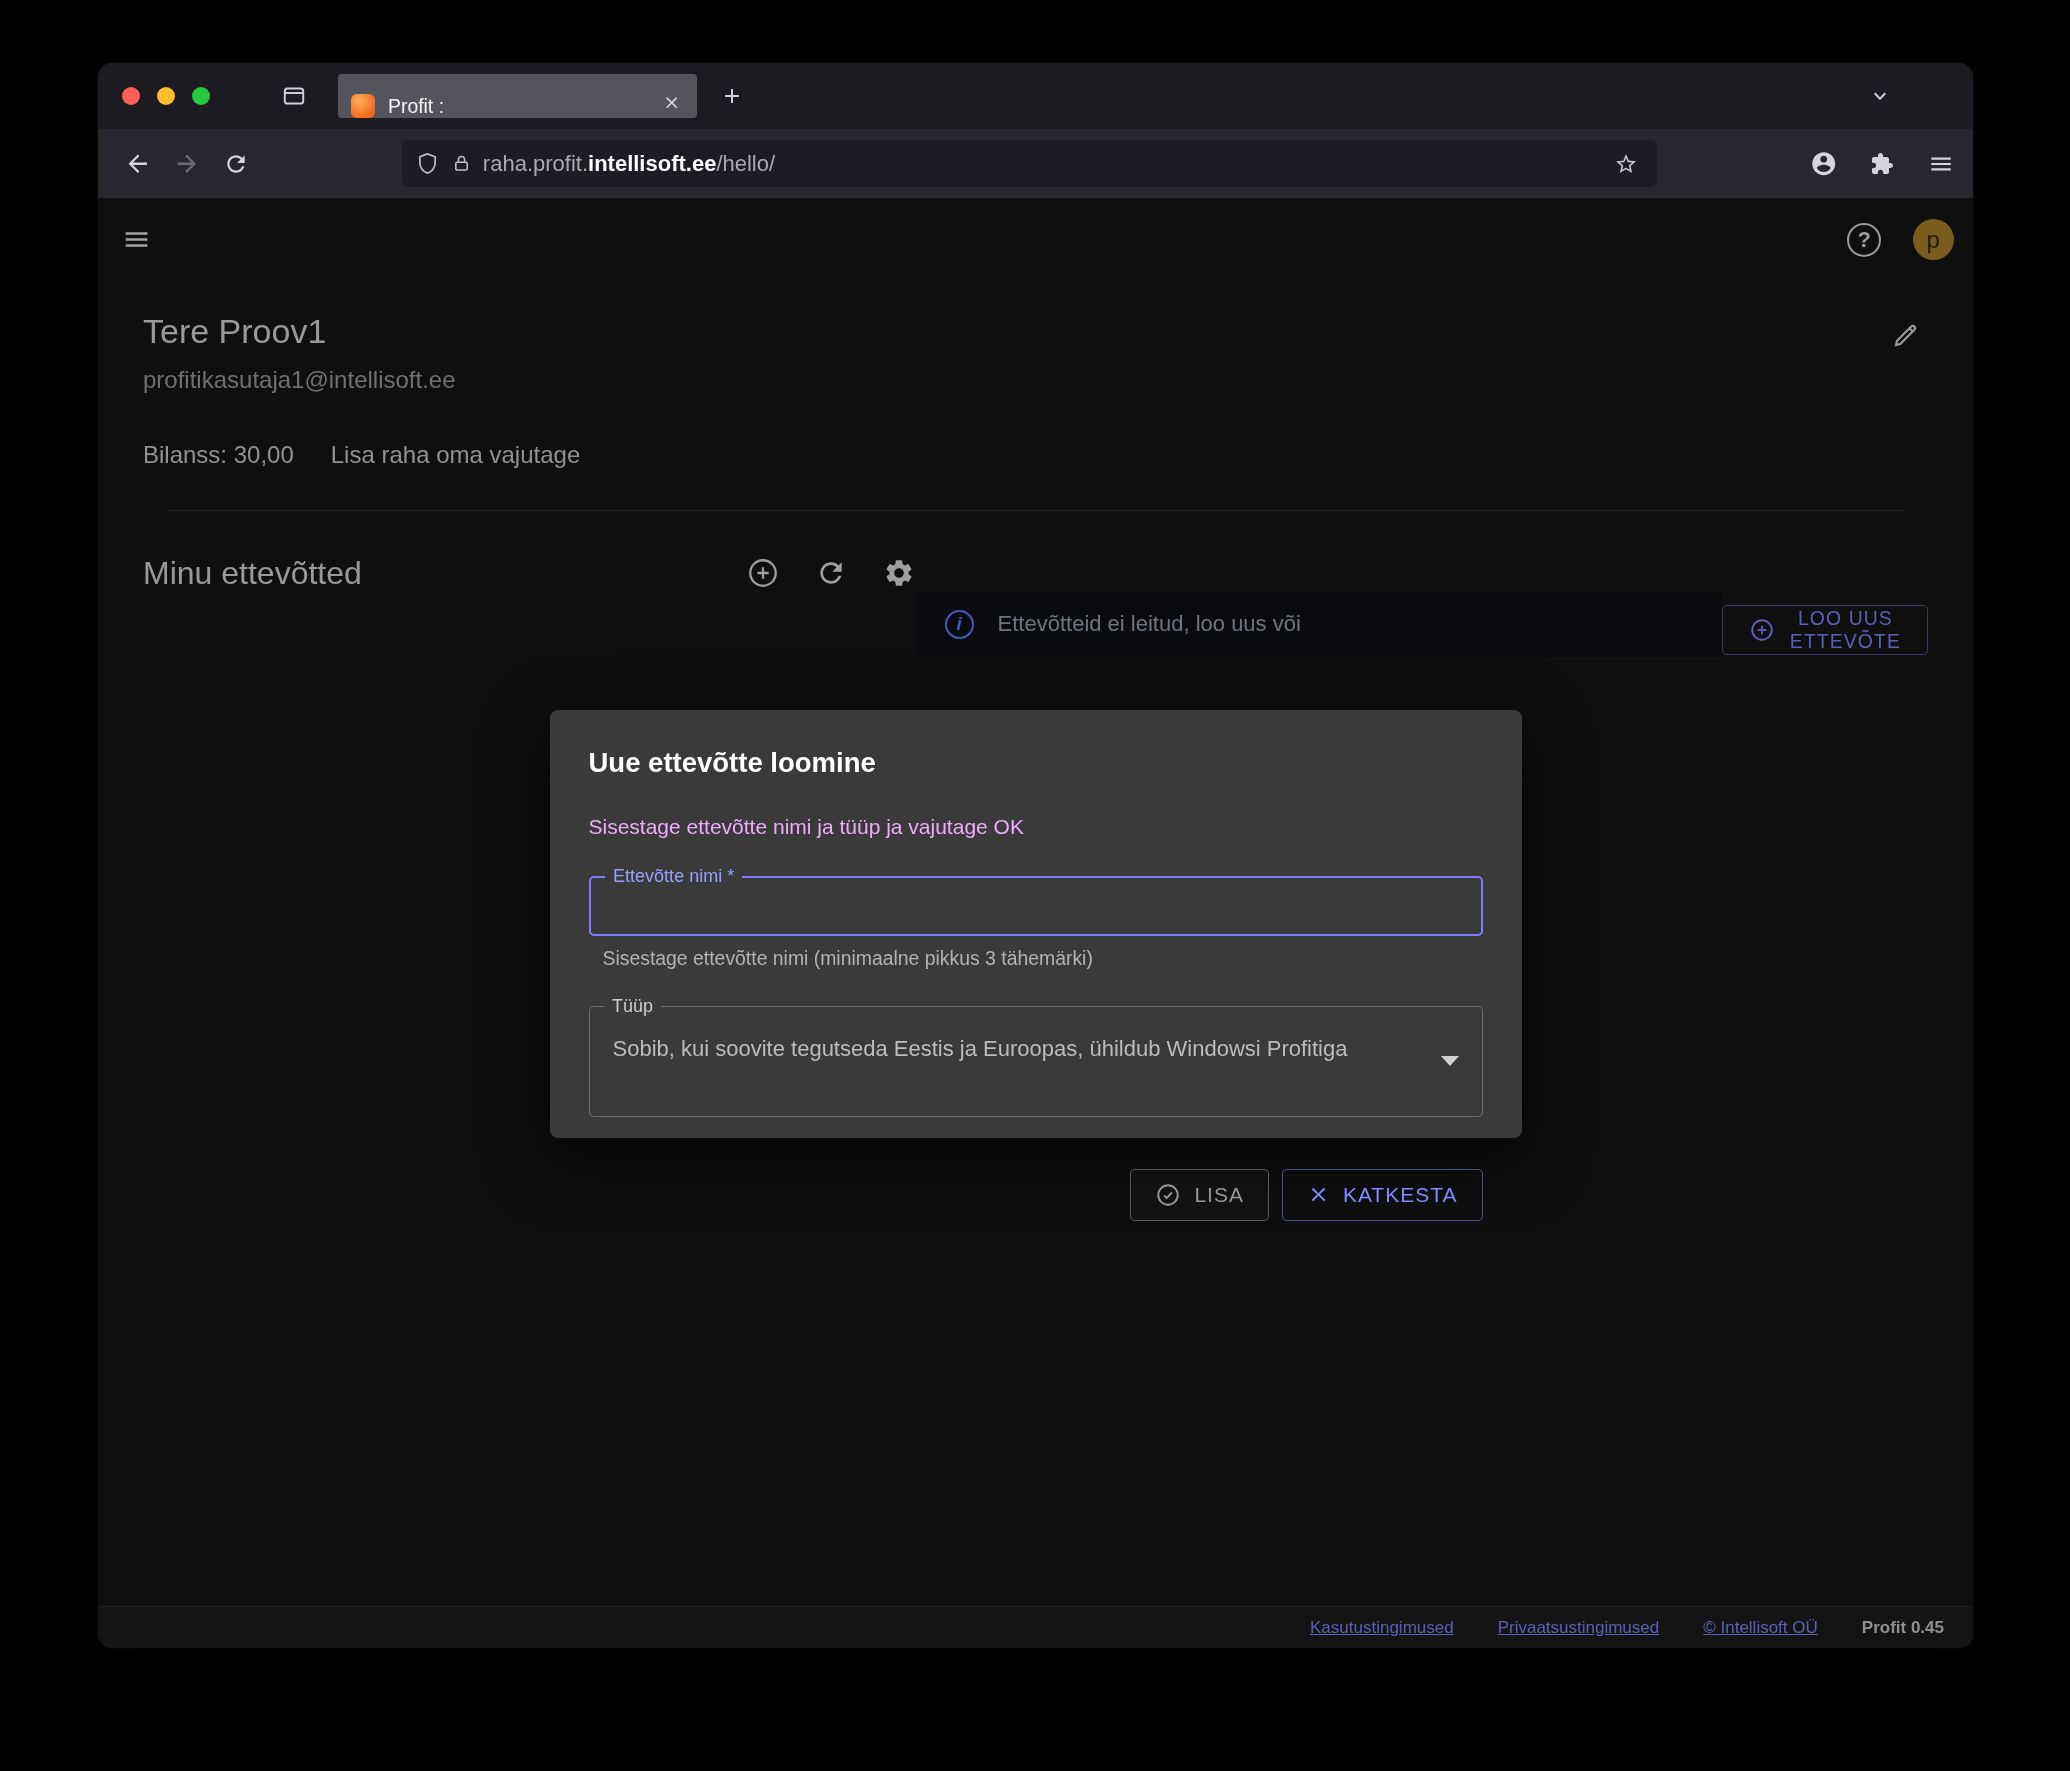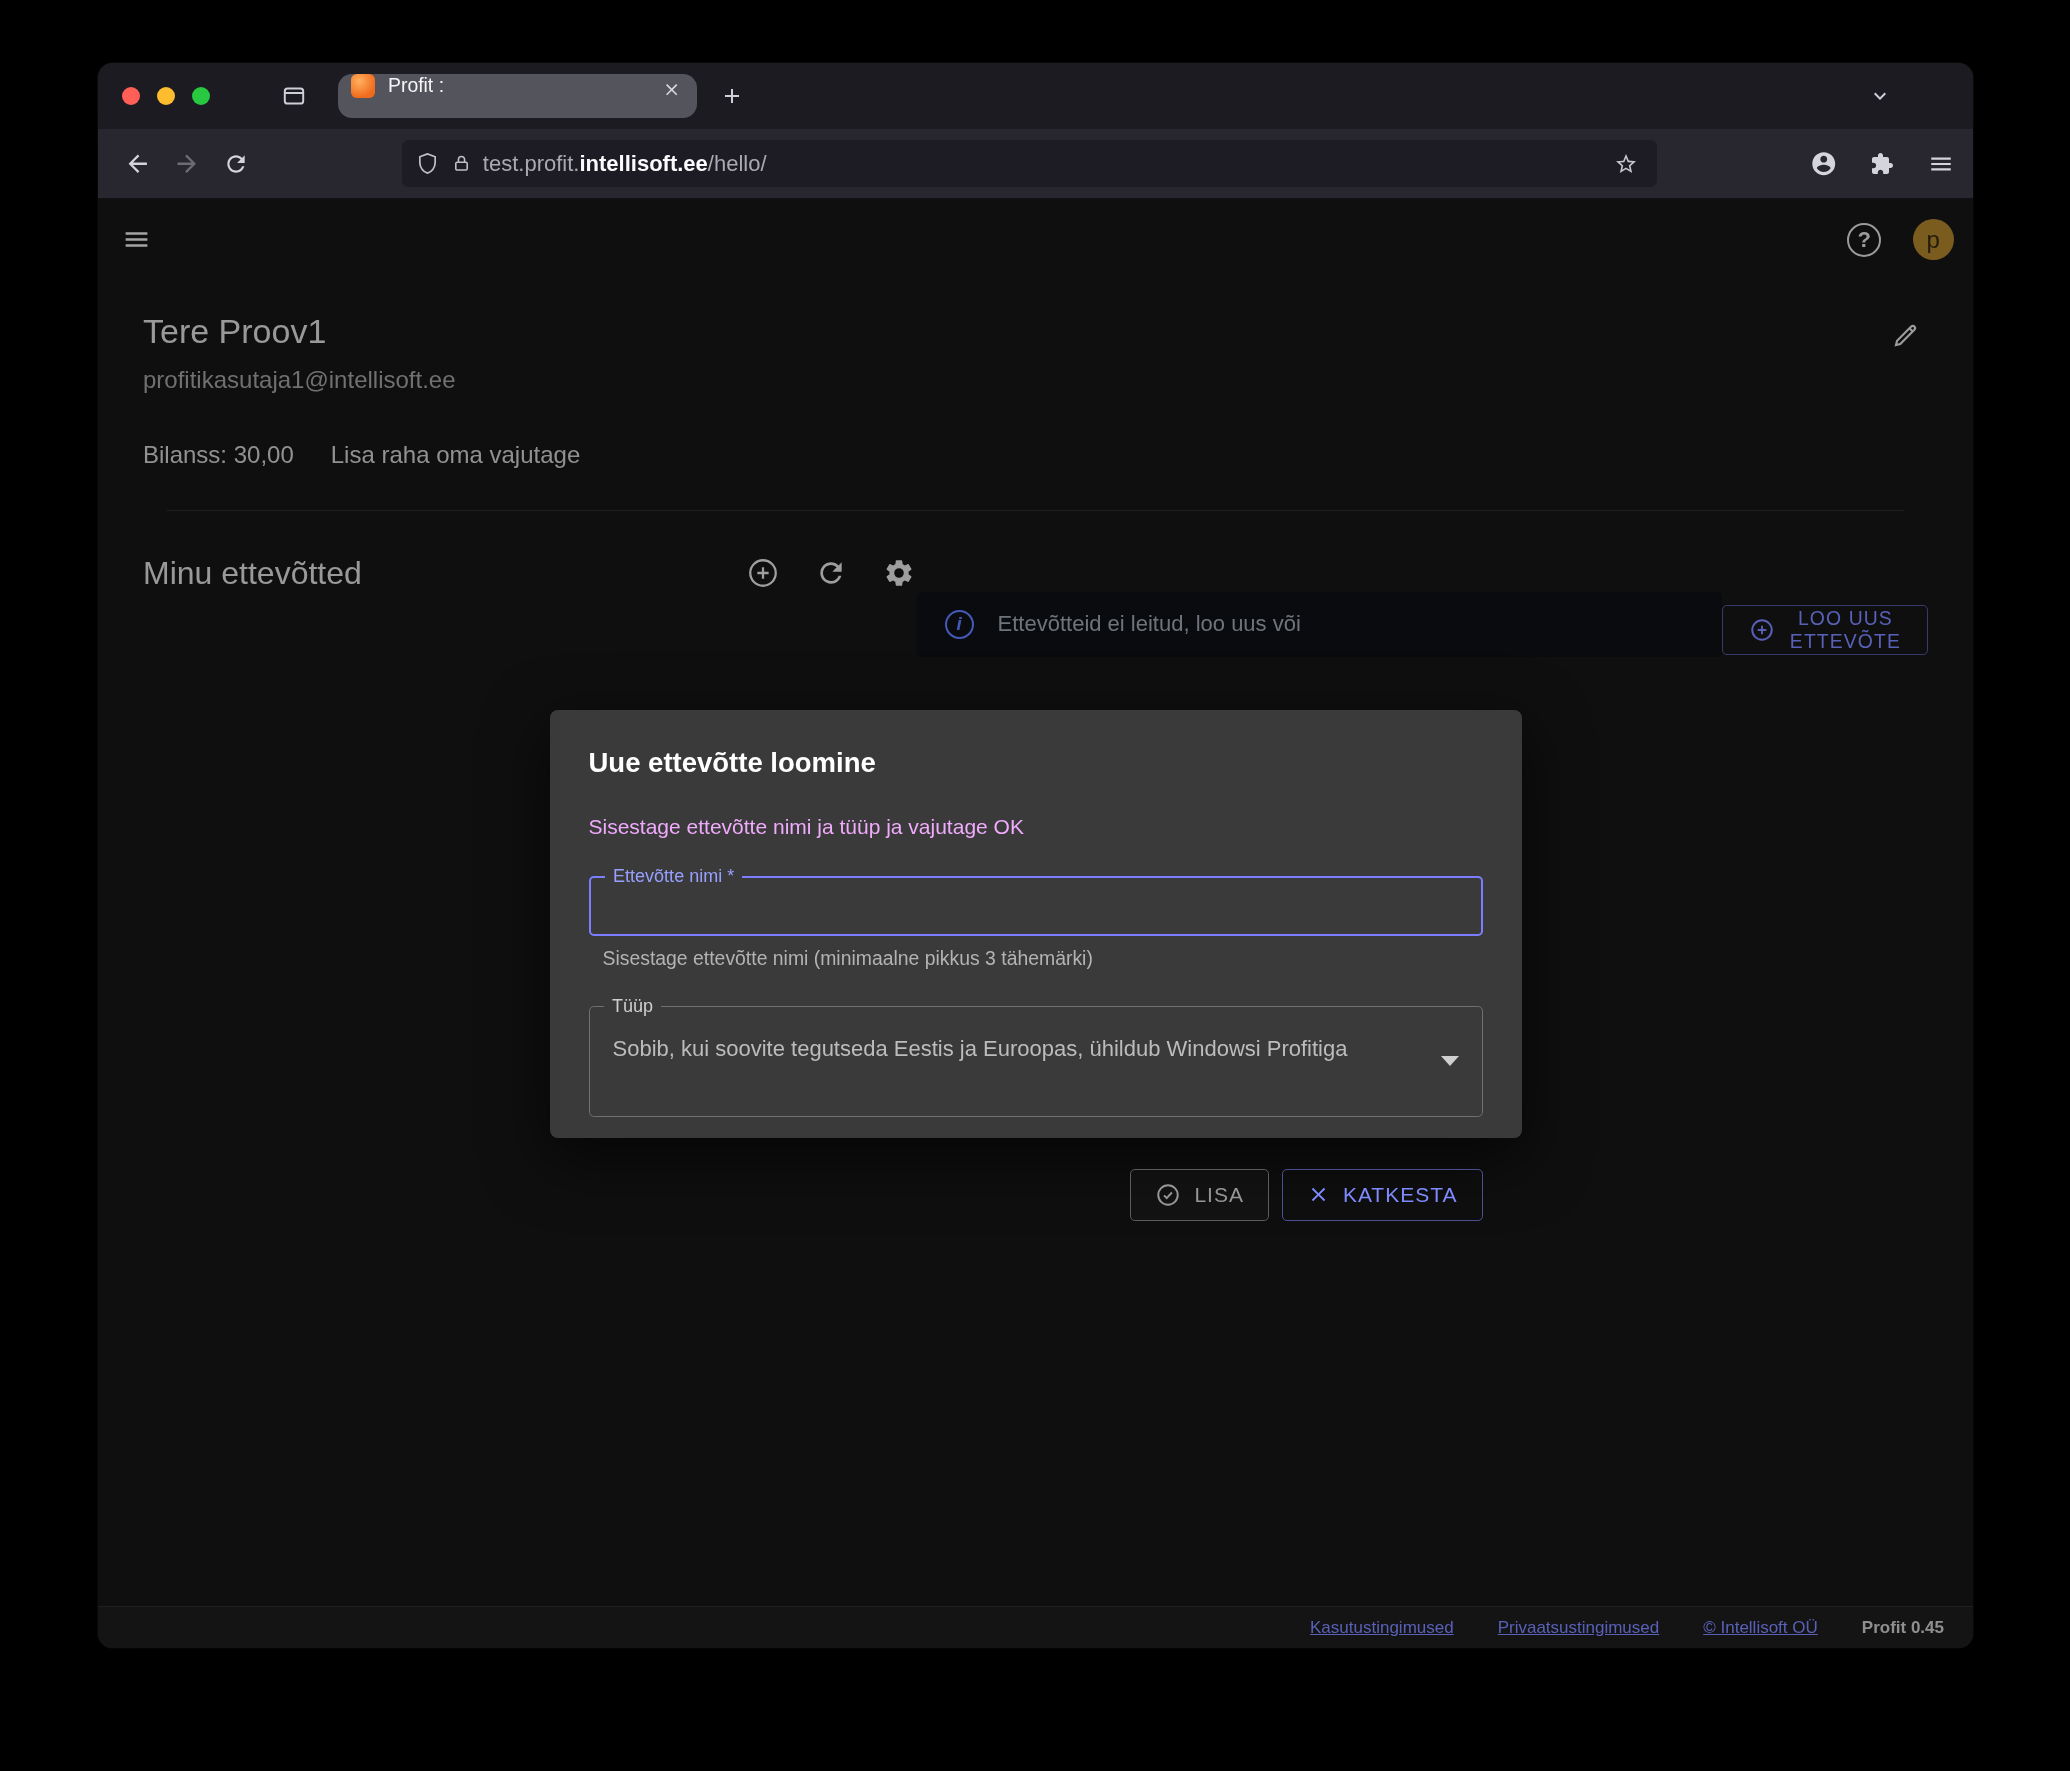--- a/index.html
+++ b/index.html
@@ -14,22 +14,22 @@
             border-radius: 14.6px; overflow: hidden; background: #151515;
             box-shadow: 0 32px 97px rgba(0,0,0,.8), 0 0 0 0.8px rgba(255,255,255,.06);
             display: flex; flex-direction: column; }
 
   
   .tabbar { flex: 0 0 66px; background: #1c1b22; display: flex; align-items: center; }
   .traffic { display: flex; gap: 17px; padding: 0 0 0 24px; }
   .light { width: 18px; height: 18px; border-radius: 50%; }
   .light.red { background: #ff5f57; } .light.yellow { background: #febc2e; } .light.green { background: #28c840; }
   .fview-btn { width: 44px; height: 44px; margin-left: 62px; color: #cfcfd8; border-radius: 6.5px; }
-  .tab { height: 44px; width: 359px; background: #54545c; border-radius: 14px; display: flex;
-         align-items: flex-start; padding: 0 9.7px 0 13px; margin-left: 22px; }
+  .tab { height: 44px; width: 359px; background: #54545c; border-radius: 4px; display: flex;
+         align-items: flex-end; padding: 0 9.7px 0 13px; margin-left: 22px; }
   .favicon { width: 24px; height: 24px; border-radius: 5.7px; flex: 0 0 24px;
              background: radial-gradient(circle at 35% 30%, #ffb15e, #f06a1d 72%); }
   .tab-title { font-size: 19.4px; margin-left: 13px; color: #f6f6f8; flex: 1; text-align: left;
                white-space: nowrap; overflow: hidden; }
   .tab-close { width: 31px; height: 31px; border-radius: 4.9px; color: #d8d8de; }
   .newtab-btn { width: 44px; height: 44px; margin-left: 13px; color: #cfcfd8; border-radius: 6.5px; }
   .tab-spacer { flex: 1; }
   .alltabs-btn { width: 44px; height: 44px; margin-right: 71px; color: #cfcfd8; border-radius: 6.5px; }
 
   
@@ -191,21 +191,21 @@
         <svg width="23" height="23" viewBox="0 0 24 24" fill="none" stroke="currentColor" stroke-width="1.8">
           <path d="M12 2 4 5v6c0 5 3.4 9.7 8 11 4.6-1.3 8-6 8-11V5z"></path>
         </svg>
       </span>
       <span class="url-icon">
         <svg width="21" height="21" viewBox="0 0 24 24" fill="none" stroke="currentColor" stroke-width="1.8">
           <rect x="5.5" y="10.5" width="13" height="9" rx="1.5"></rect>
             <path d="M8.5 10.5V7.5a3.5 3.5 0 0 1 7 0v3"></path>
         </svg>
       </span>
-      <span class="url-text"><span>test.profit.</span><span class="url-domain">intellisoft.ee</span><span>/hello/</span></span>
+      <span class="url-text"><span>raha.profit.</span><span class="url-domain">intellisoft.ee</span><span>/hello/</span></span>
       <button class="star-btn">
         <span>
           <svg width="24" height="24" viewBox="0 0 24 24" fill="currentColor">
             <path d="M22 9.24l-7.19-.62L12 2 9.19 8.63 2 9.24l5.46 4.73L5.82 21 12 17.27 18.18 21l-1.63-7.03L22 9.24zM12 15.4l-3.76 2.27 1-4.28-3.32-2.88 4.38-.38L12 6.1l1.71 4.04 4.38.38-3.32 2.88 1 4.28L12 15.4z"></path>
           </svg>
         </span>
       </button>
     </div>
     <div class="right-nav">
       <button class="nav-btn">

